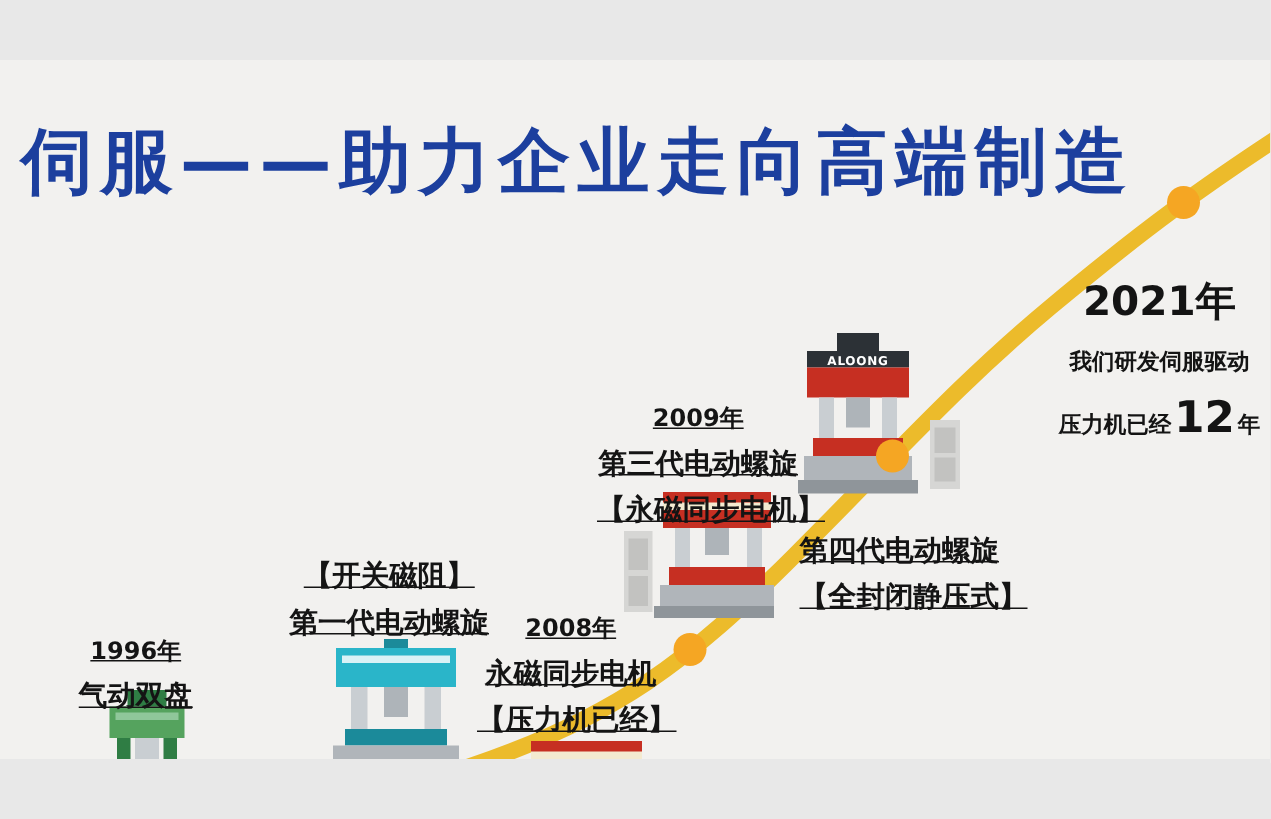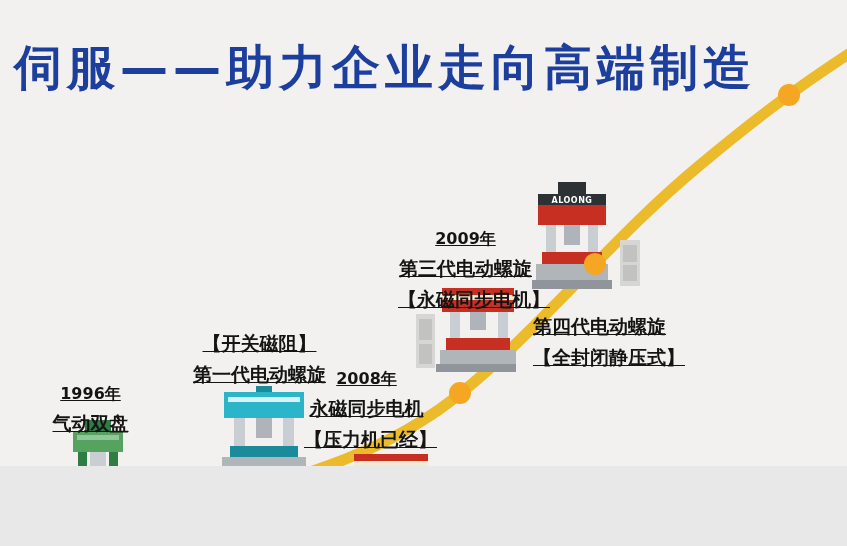--- a/index.html
+++ b/index.html
@@ -4,20 +4,21 @@
 <style>
   * { box-sizing: border-box; margin: 0; padding: 0; }
   html, body { background: #e8e8e8; }
   .stage {
     position: relative;
     width: 847px;
     height: 466px;
     overflow: hidden;
     background: var(--bg, #f2f1ef);
     font-family: "DejaVu Sans", "Liberation Sans", sans-serif;
+    margin-top: 40px;
   }
   .curve-svg { position: absolute; left: 0; top: 0; z-index: 1; }
   .curve {
     fill: none;
     stroke: var(--curve, #ecbb2b);
     stroke-width: 11;
     stroke-linecap: round;
   }
   .machine { position: absolute; z-index: 2; overflow: visible; }
   .dot {
@@ -171,31 +172,40 @@
   <div class="ms" style="left:33px; top:384px; width:115px">
     <div class="ms-year">1996年</div>
     <div class="ms-line">气动双盘</div>
   </div>
 
   <div class="ms" style="left:192px; top:326px; width:135px">
     <div class="ms-line">【开关磁阻】</div>
     <div class="ms-line">第一代电动螺旋</div>
   </div>
 
-  <div class="ms" style="left:304px; top:369px; width:125px">
+  <div class="ms" style="left:318px; top:369px; width:125px">
     <div class="ms-year">2008年</div>
     <div class="ms-line">永磁同步电机</div>
     <div class="ms-line">【压力机已经】</div>
   </div>
 
   <div class="ms" style="left:398px; top:229px; width:135px">
     <div class="ms-year">2009年</div>
     <div class="ms-line">第三代电动螺旋</div>
     <div class="ms-line">【永磁同步电机】</div>
   </div>
 
   <div class="ms" style="left:533px; top:309px; width:130px">
     <div class="ms-line">第四代电动螺旋</div>
     <div class="ms-line">【全封闭静压式】</div>
   </div>
 
+  <div class="finale" style="left:698px; top:143px; width:150px">
+    <div class="finale-year">2021年</div>
+    <div class="finale-line1">我们研发伺服驱动</div>
+    <div class="finale-line2">
+      <span>压力机已经</span>
+        <span class="big-num">12</span>
+        <span>年</span>
+    </div>
+  </div>
 
 </div>
 
 </body></html>

